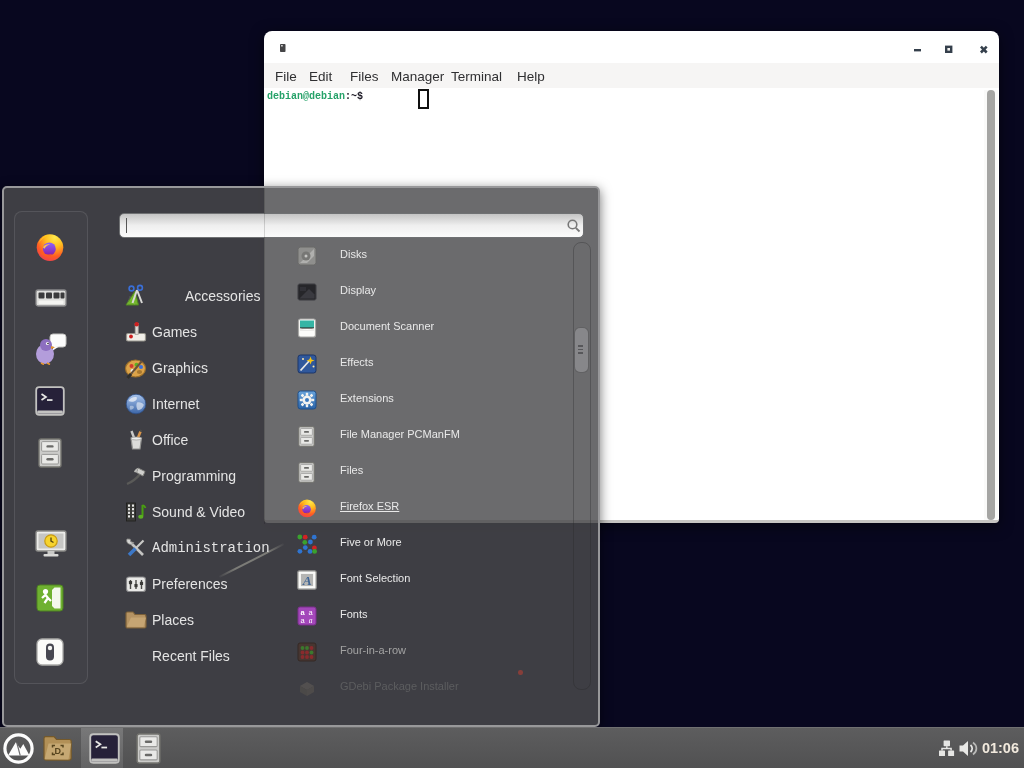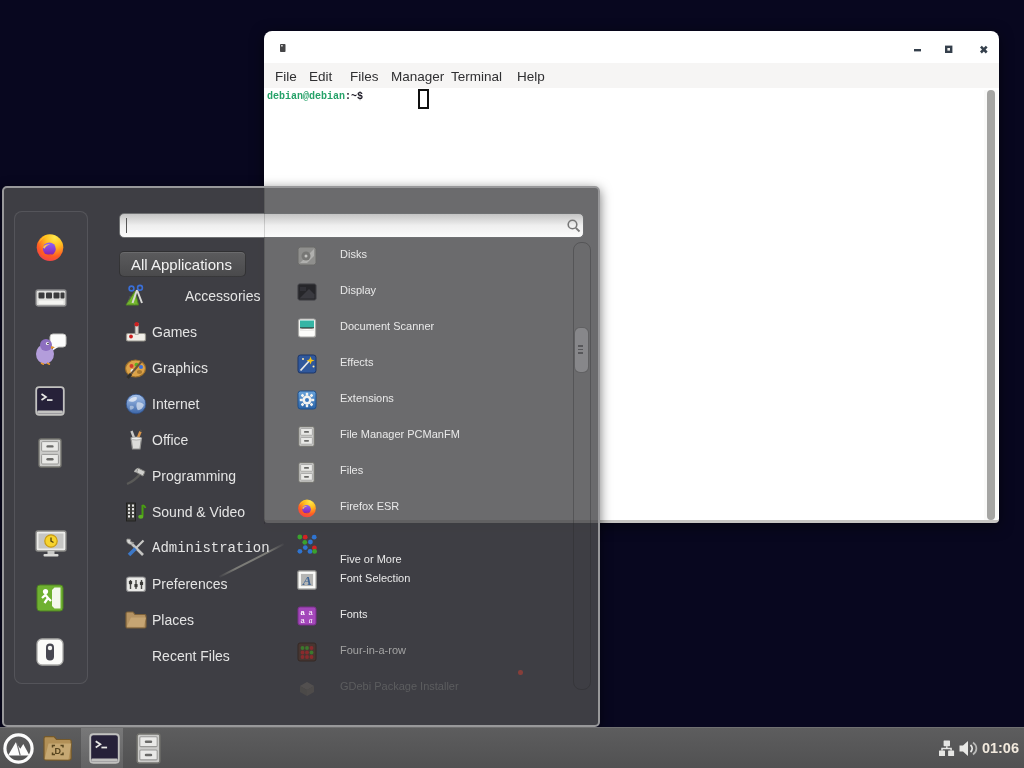--- a/index.html
+++ b/index.html
@@ -175,21 +175,20 @@
       <rect x="10" y="5.5" width="8" height="17" rx="4" fill="#474751"></rect>
       <circle cx="14" cy="10" r="2.2" fill="#f4f4f2"></circle>
     </svg>
     <div class="abs" id="searchbox">
       <div class="abs" id="searchcursor"></div>
       <svg class="abs" style="left:446px;top:4px;" width="16" height="16" viewBox="0 0 16 16">
         <circle cx="6.5" cy="6.5" r="4.3" fill="none" stroke="#777777" stroke-width="1.6"></circle>
         <path d="M9.8 9.8 L13.5 13.5" stroke="#777777" stroke-width="1.8"></path>
       </svg>
     </div>
-    <div class="abs" id="allapps">All Applications</div>
     <div class="abs" id="appboxline"></div>
     <div class="abs" style="left:260px;top:0px;width:1px;height:336px;background:rgba(0,0,0,0.15);"></div>
     <div class="abs" id="menuthumb">
       <div style="position:absolute;left:3px;top:17px;width:5px;height:1.5px;background:#57575a;"></div>
       <div style="position:absolute;left:3px;top:20.5px;width:5px;height:1.5px;background:#57575a;"></div>
       <div style="position:absolute;left:3px;top:24px;width:5px;height:1.5px;background:#57575a;"></div>
     </div>
     <div class="abs" id="trail"></div>
     <div class="abs" style="left:514px;top:482px;width:4.5px;height:4.5px;border-radius:50%;background:rgba(165,62,54,0.7);"></div>
 
@@ -369,22 +368,22 @@
       <path d="M17 8 V14 L10 18 V12 Z" fill="#9a8a6a"></path>
     </svg>
 
     <div class="abs app fade1" style="top:60px;">Disks</div>
     <div class="abs app" style="top:96px;">Display</div>
     <div class="abs app" style="top:132px;">Document Scanner</div>
     <div class="abs app" style="top:168px;">Effects</div>
     <div class="abs app" style="top:204px;">Extensions</div>
     <div class="abs app" style="top:240px;">File Manager PCManFM</div>
     <div class="abs app" style="top:276px;">Files</div>
-    <div class="abs app" style="top:312px;">Firefox ESR</div>
-    <div class="abs app" style="top:348px;margin-top:17px;">Five or More</div>
+    <div class="abs app" style="top:312px;text-decoration:underline;">Firefox ESR</div>
+    <div class="abs app" style="top:348px;">Five or More</div>
     <div class="abs app" style="top:384px;">Font Selection</div>
     <div class="abs app" style="top:420px;">Fonts</div>
     <div class="abs app" style="top:456px;color:#a3a3a3;">Four-in-a-row</div>
     <div class="abs app" style="top:492px;color:#5c5d5f;">GDebi Package Installer</div>
   </div>
 
   <div class="abs" id="taskbar">
     <div class="abs" id="termbtn"></div>
     <svg class="abs" style="left:3px;top:5px;" width="31" height="31" viewBox="0 0 31 31">
       <circle cx="15.5" cy="15.5" r="13.6" fill="none" stroke="#fcfcfc" stroke-width="3.2"></circle>

